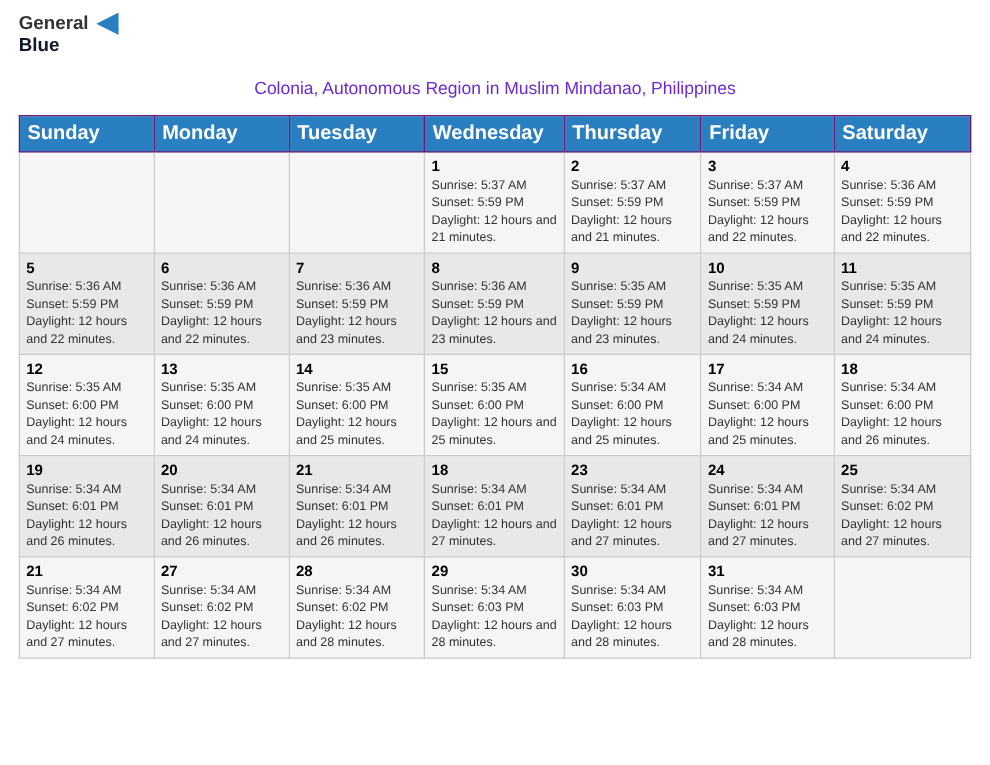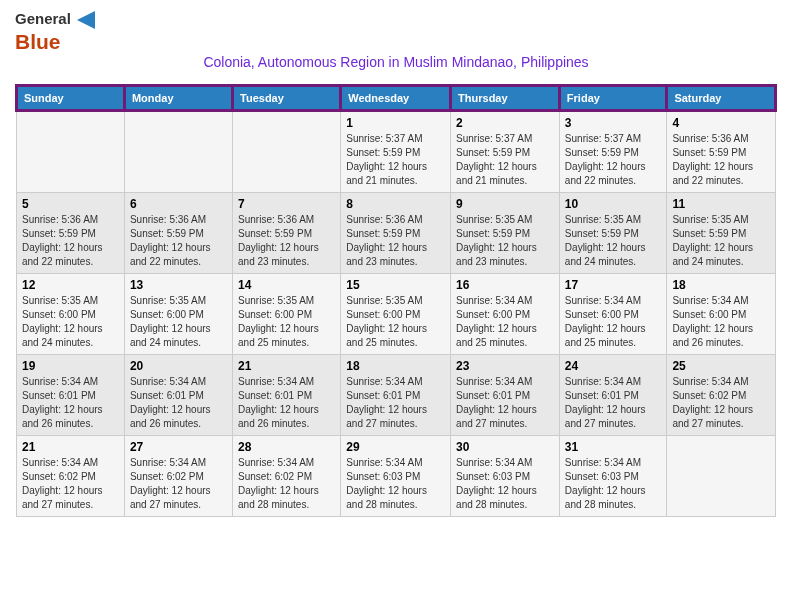--- a/index.html
+++ b/index.html
@@ -7,21 +7,21 @@
       font-family: Arial, sans-serif;
       background: #fff;
       width: 792px;
       min-height: 612px;
       padding: 10px 15px;
     }
     .header-area {
       display: flex;
       justify-content: space-between;
       align-items: flex-start;
-      margin-bottom: 0;
+      margin-bottom: 16px;
     }
     .logo {
       display: flex;
       align-items: center;
       gap: 0;
     }
     .month-title {
       font-size: 36px;
       font-weight: bold;
       color: #333;
@@ -37,23 +37,23 @@
     table {
       width: 100%;
       border-collapse: collapse;
       font-size: 11px;
     }
     thead th {
       background-color: #2a7fc1;
       color: #fff;
       text-align: left;
       padding: 5px 6px;
-      font-size: 11px;
+      font-size: 16px;
       font-weight: bold;
-      border: 3px solid #701a75;
+      border: 1px solid #701a75;
     }
     tbody td {
       border: 1px solid #ccc;
       vertical-align: top;
       padding: 4px 5px;
       width: 113px;
       min-height: 70px;
     }
     tbody tr:nth-child(odd) {
       background-color: #f5f5f5;
@@ -80,21 +80,21 @@
 <body>
 
 <div class="header-area">
   <div class="logo">
     <div style="line-height:1.2">
       <div style="font-size:15px;font-weight:bold;color:#333;">General
         <svg style="display:inline-block;vertical-align:middle;margin-left:2px" width="18" height="18" viewBox="0 0 18 18">
           <polygon points="0,9 18,0 18,18" fill="#2a7fc1"></polygon>
         </svg>
       </div>
-      <div style="font-size:21px;font-weight:bold;color:#c2410c;">Blue</div>
+      <div style="font-size:15px;font-weight:bold;color:#0f172a;">Blue</div>
     </div>
   </div>
 </div>
 
 <div class="subtitle">Colonia, Autonomous Region in Muslim Mindanao, Philippines</div>
 
 <table>
   <thead>
     <tr>
     <th>Sunday</th>

